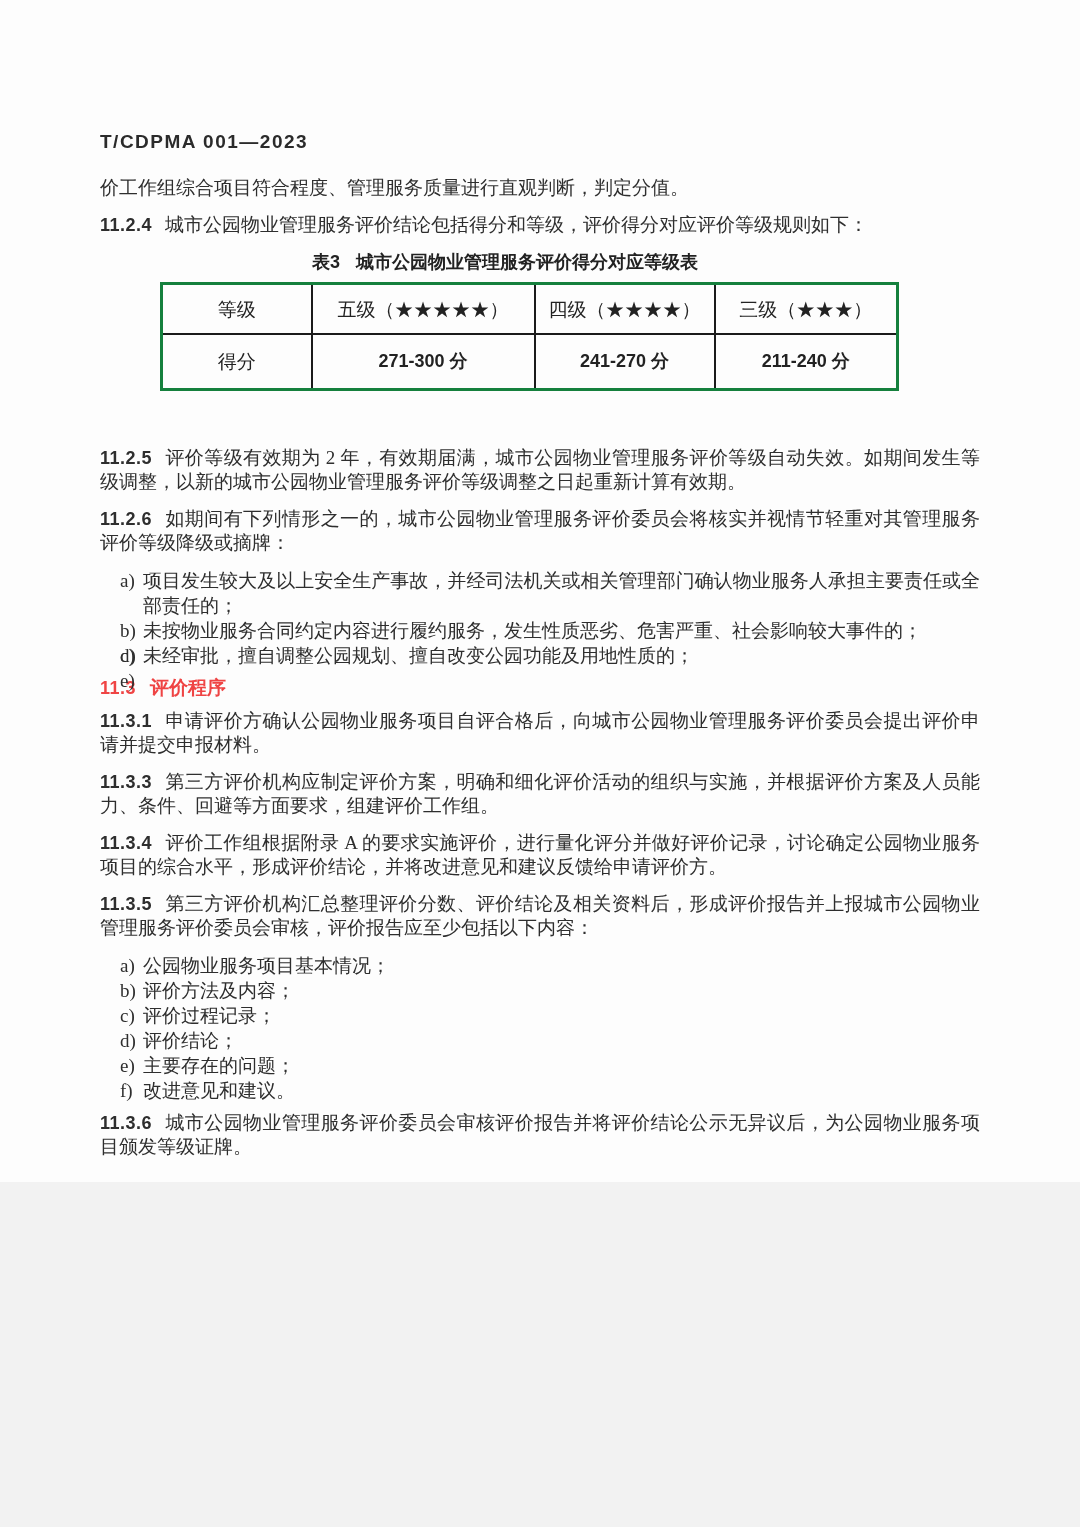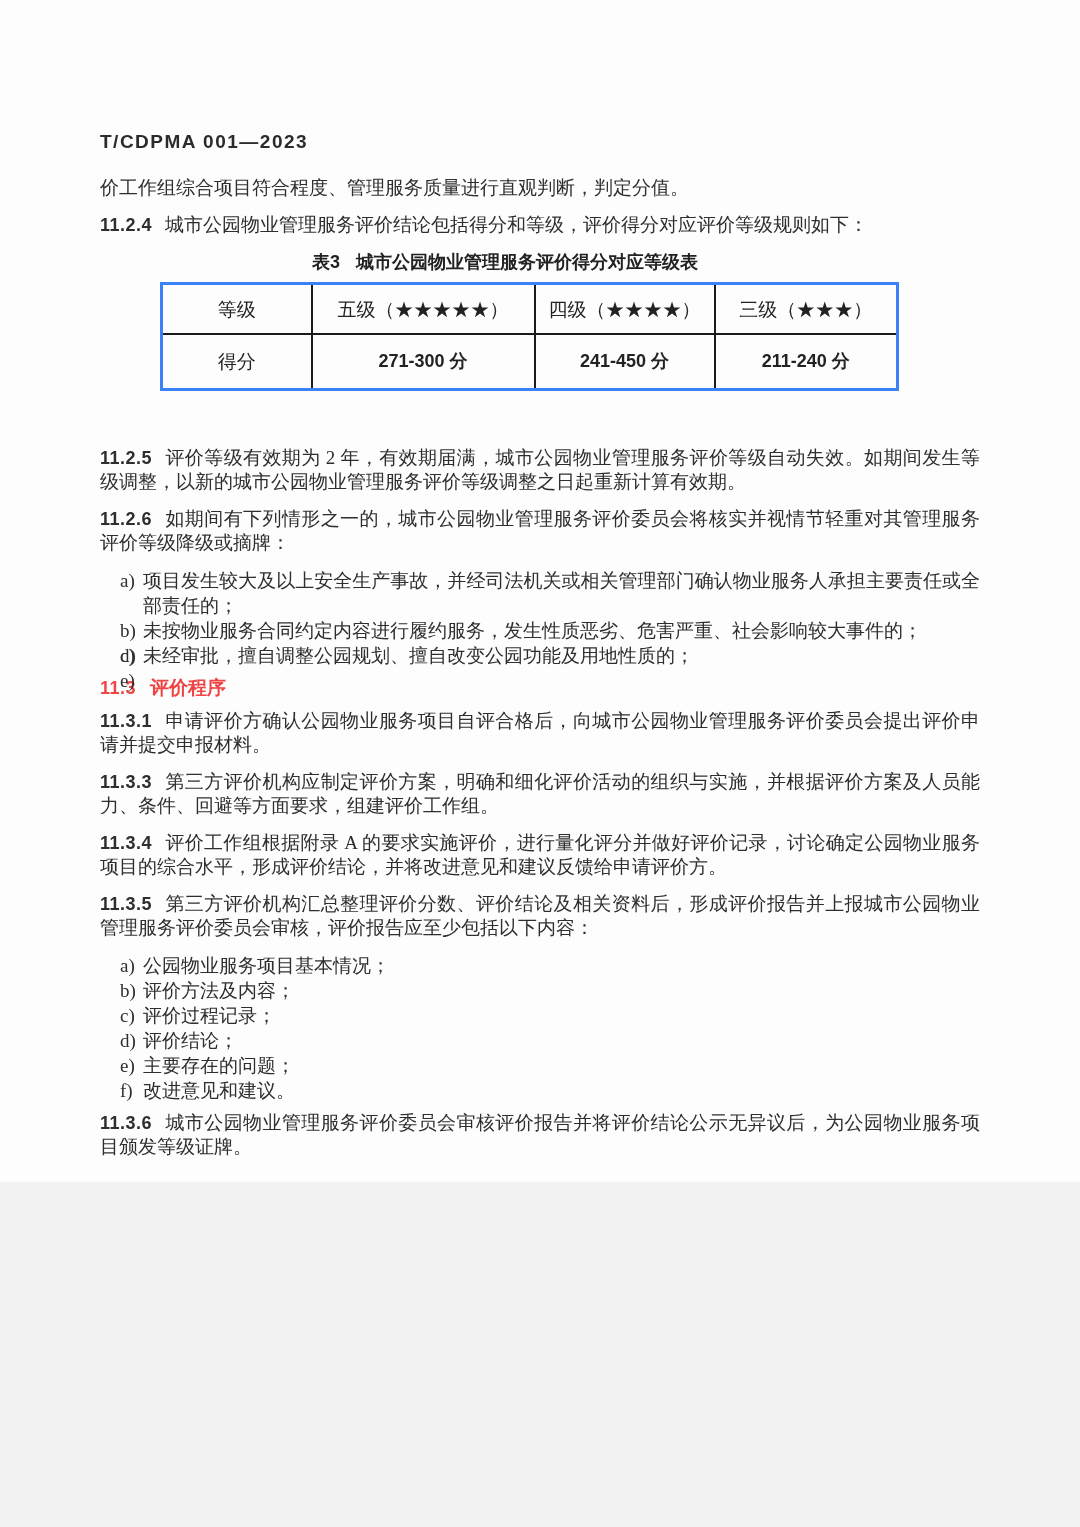--- a/index.html
+++ b/index.html
@@ -43,21 +43,21 @@
     margin: 0 0 8px 212px;
     width: fit-content;
     color: #222;
   }
   .caption .cap-label { margin-right: 16px; }
   table.grade-table {
     border-collapse: collapse;
     table-layout: fixed;
     width: 736px;
     margin: 0 0 55px 60px;
-    border: 3px solid #3b82f6;
+    border: 3px solid #15803d;
   }
   table.grade-table td {
     border: 2px solid #1b1b1b;
     text-align: center;
     vertical-align: middle;
     padding: 0;
     font-size: 19px;
     color: #222;
   }
   tr.row-grade td { height: 48px; }
@@ -121,21 +121,21 @@
     <tbody>
         <tr class="row-grade">
       <td>等级</td>
       <td>五级（★★★★★）</td>
       <td>四级（★★★★）</td>
       <td>三级（★★★）</td>
     </tr>
     <tr class="row-score">
       <td>得分</td>
       <td class="score">271-300 分</td>
-      <td class="score">241-450 分</td>
+      <td class="score">241-270 分</td>
       <td class="score">211-240 分</td>
     </tr>
   </tbody>
     </table>
 
   <p class="para">
     <span class="cnum">11.2.5</span><span>评价等级有效期为 2 年，有效期届满，城市公园物业管理服务评价等级自动失效。如期间发生等级调整，以新的城市公园物业管理服务评价等级调整之日起重新计算有效期。</span>
   </p>
 
   <p class="para">

